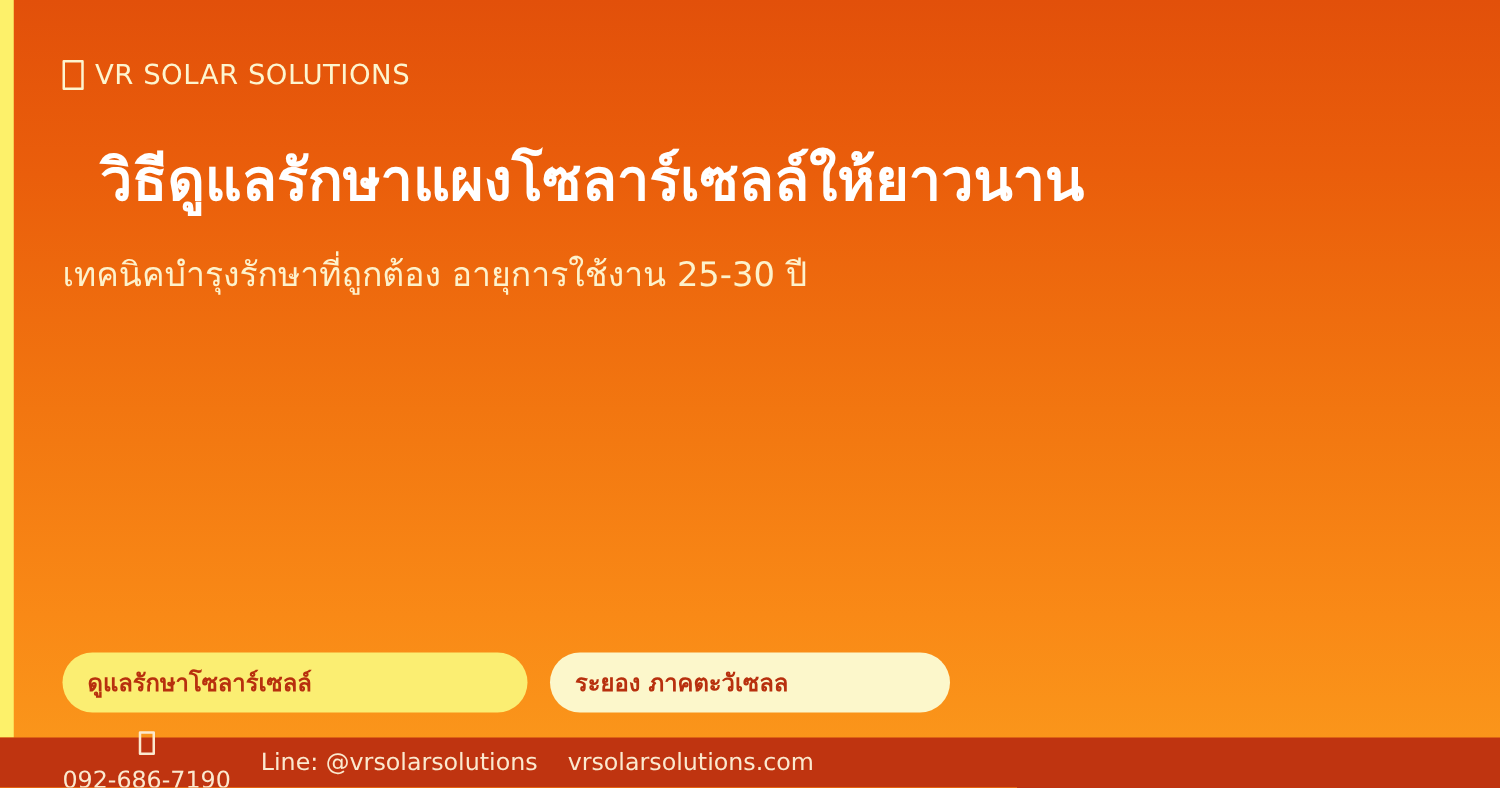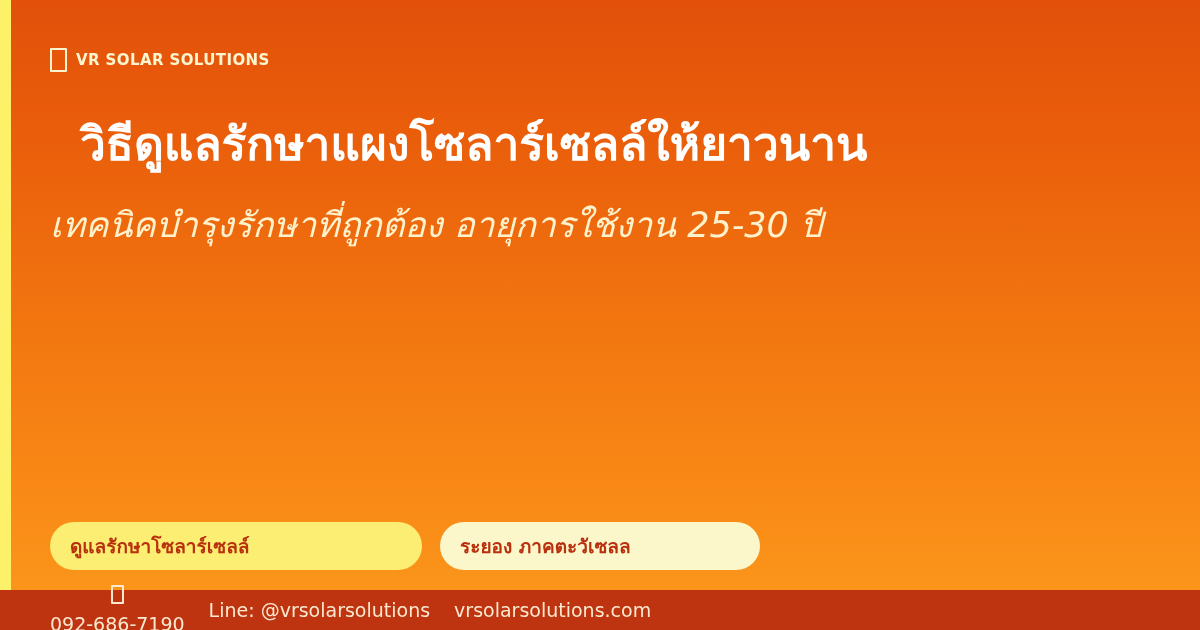--- a/index.html
+++ b/index.html
@@ -36,47 +36,46 @@
   }
   .brand-icon {
     display:inline-block;
     width:17px; height:24px;
     border:2px solid #fdf4cf;
     border-radius:1px;
     background:transparent;
   }
   .brand-name {
     color:#fdf5cf;
-    font-size:15px;
-    font-weight:700;
+    font-size:22px;
+    font-weight:400;
     letter-spacing:0.4px;
     white-space:nowrap;
   }
 
   
   .headline {
     position:absolute; left:0; top:116px;
     width:1080px;
     color:#ffffff;
     font-size:46px;
     line-height:1.25;
     font-weight:700;
     white-space:nowrap;
     margin-left:30px;
   }
 
   .subhead {
     position:absolute; left:0; top:203px;
     width:1080px;
     color:#fdf2cc;
-    font-size:35px;
+    font-size:27px;
     line-height:1.3;
     font-weight:400;
     white-space:nowrap;
-    font-style:italic;
   }
 
   
   .pills {
     position:absolute; left:0; top:522px;
     display:flex; align-items:center; gap:18px;
   }
   .pill {
     height:48px;
     display:flex; align-items:center;

